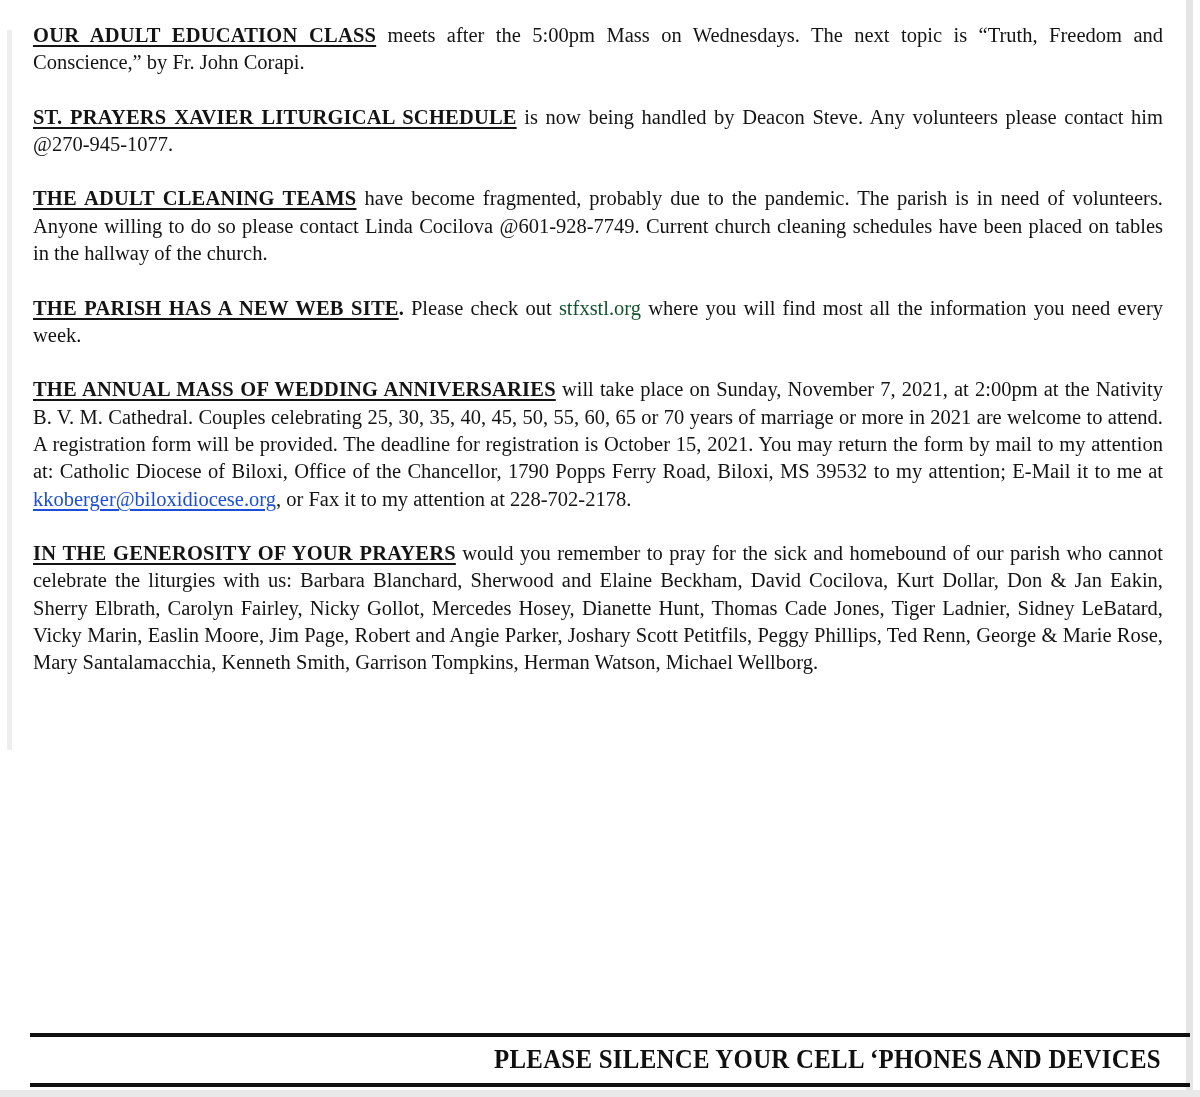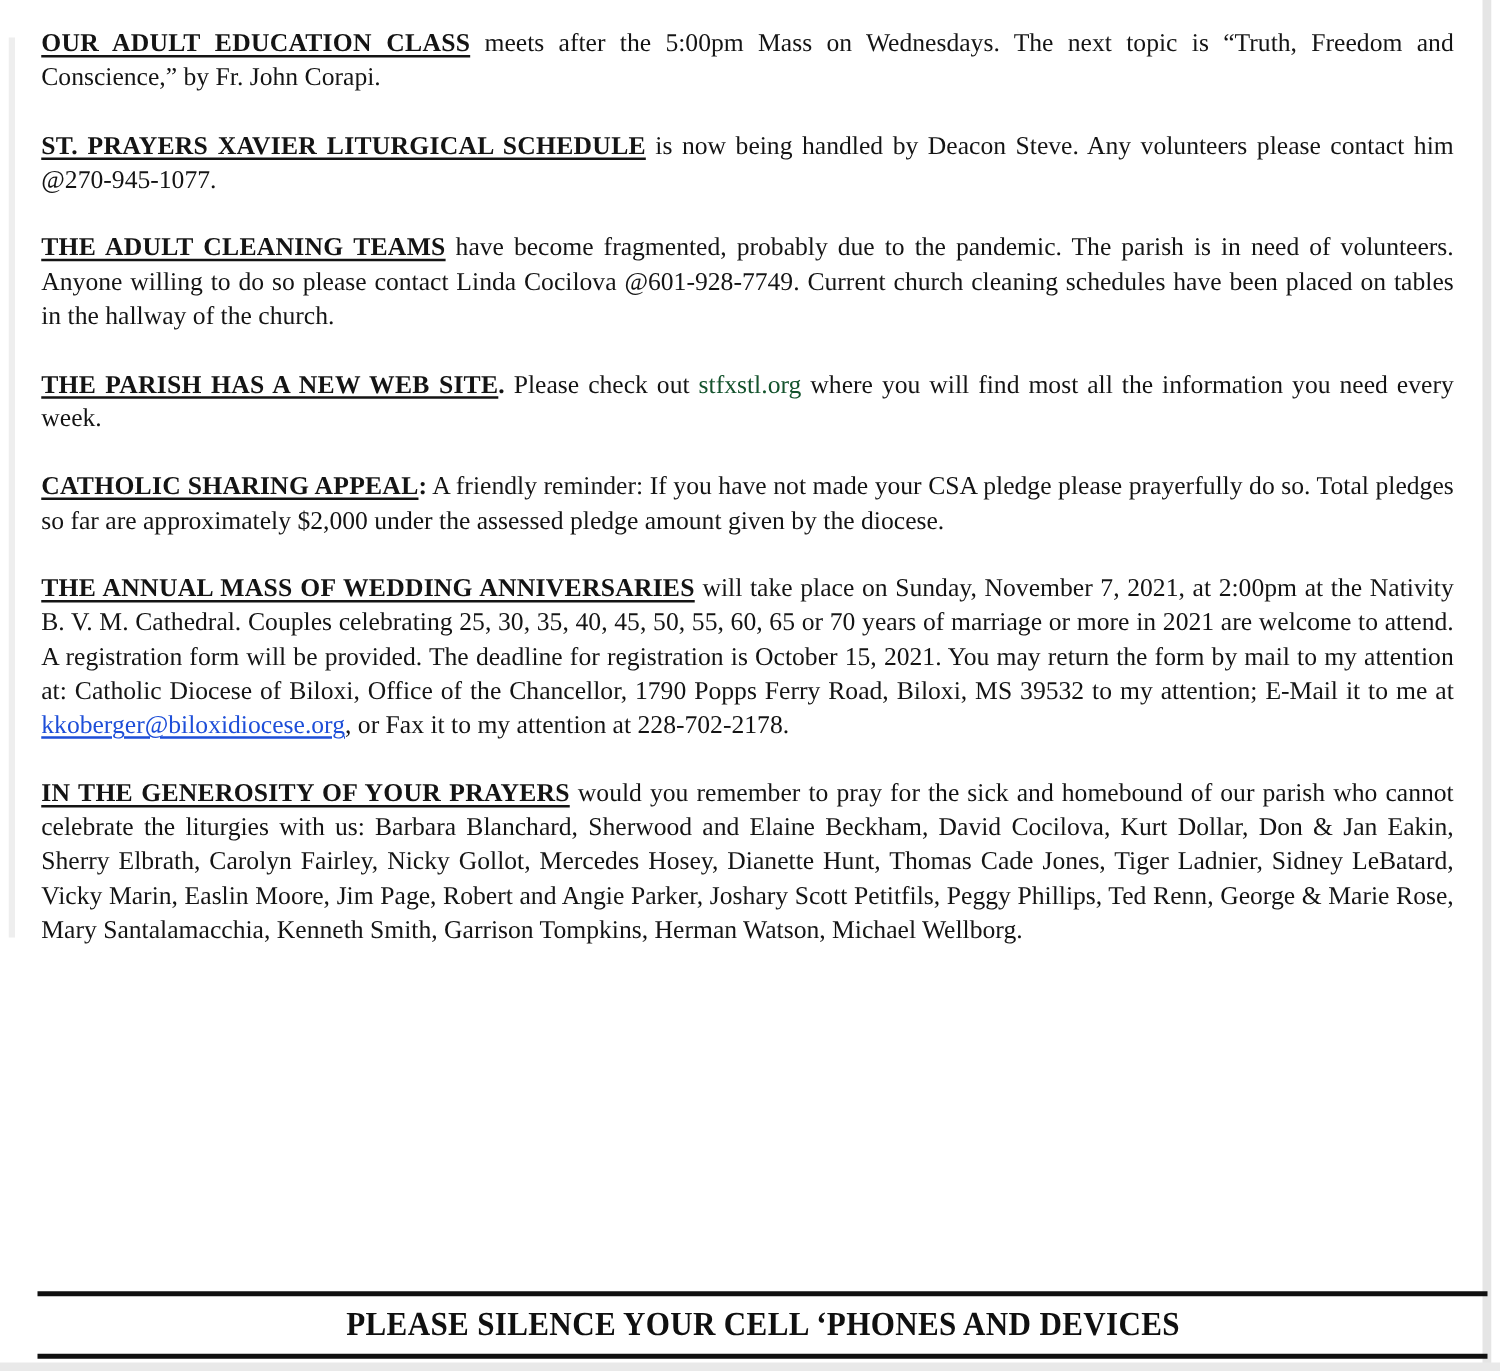--- a/index.html
+++ b/index.html
@@ -46,21 +46,21 @@
   .ulink {
     color: #1d4ed8; text-decoration: underline;
     text-decoration-thickness: 2px; text-underline-offset: 3px; cursor: pointer;
   }
   .footer {
     position: absolute;
     left: 30px; top: 1033px; width: 1160px;
   }
   .rule { height: 4px; background: #101010; }
   .banner {
-    text-align: center;
+    text-align: right;
     padding: 7px 0 8px 0;
   }
   .banner span {
     display: inline-block;
     transform: scaleX(0.92);
     font-weight: bold;
     font-size: 27px;
     letter-spacing: 0.3px;
     color: #101010;
     white-space: nowrap;
@@ -78,21 +78,20 @@
   <div class="content">
 
     <p><span class="head">OUR ADULT EDUCATION CLASS</span><span> meets after the 5:00pm Mass on Wednesdays.  The next topic is “Truth, Freedom and Conscience,” by Fr. John Corapi.</span></p>
 
     <p><span class="head">ST. PRAYERS XAVIER LITURGICAL SCHEDULE</span><span> is now being handled by Deacon Steve.  Any volunteers please contact him @270-945-1077.</span></p>
 
     <p><span class="head">THE ADULT CLEANING TEAMS</span><span> have become fragmented, probably due to the pandemic.  The parish is in need of volunteers.  Anyone willing to do so please contact Linda Cocilova @601-928-7749.  Current church cleaning schedules have been placed on tables in the hallway of the church.</span></p>
 
     <p><span class="head">THE PARISH HAS A NEW WEB SITE</span><span class="hsuffix">.</span><span>  Please check out </span><a class="link">stfxstl.org</a><span> where you will find most all the information you need every week.</span></p>
 
-    <p><span class="head">CATHOLIC SHARING APPEAL</span><span class="hsuffix">:</span><span>  A friendly reminder:  If you have not made your CSA pledge please prayerfully do so.  Total pledges so far are approximately $2,000 under the assessed pledge amount given by the diocese.</span></p>
 
     <p><span class="head">THE ANNUAL MASS OF WEDDING ANNIVERSARIES</span><span> will take place on Sunday, November 7, 2021, at 2:00pm at the Nativity B. V. M. Cathedral.  Couples celebrating 25, 30, 35, 40, 45, 50, 55, 60, 65 or 70 years of marriage or more in 2021 are welcome to attend.  A registration form will be provided.  The deadline for registration is October 15, 2021.  You may return the form by mail to my attention at:  Catholic Diocese of Biloxi, Office of the Chancellor, 1790 Popps Ferry Road, Biloxi, MS 39532 to my attention; E-Mail it to me at </span><a class="ulink">kkoberger@biloxidiocese.org</a><span>, or Fax it to my attention at 228-702-2178.</span></p>
 
 
     <p><span class="head">IN THE GENEROSITY OF YOUR PRAYERS</span><span> would you remember to pray for the sick and homebound of our parish who cannot celebrate the liturgies with us:  Barbara Blanchard, Sherwood and Elaine Beckham, David Cocilova, Kurt Dollar, Don &amp; Jan Eakin, Sherry Elbrath, Carolyn Fairley, Nicky Gollot, Mercedes Hosey, Dianette Hunt, Thomas Cade Jones, Tiger Ladnier, Sidney LeBatard, Vicky Marin, Easlin Moore, Jim Page, Robert and Angie Parker, Joshary Scott Petitfils, Peggy Phillips, Ted Renn, George &amp; Marie Rose, Mary Santalamacchia, Kenneth Smith, Garrison Tompkins, Herman Watson, Michael Wellborg.</span></p>
 
   </div>
 
   <div class="footer">
     <div class="rule"></div>

